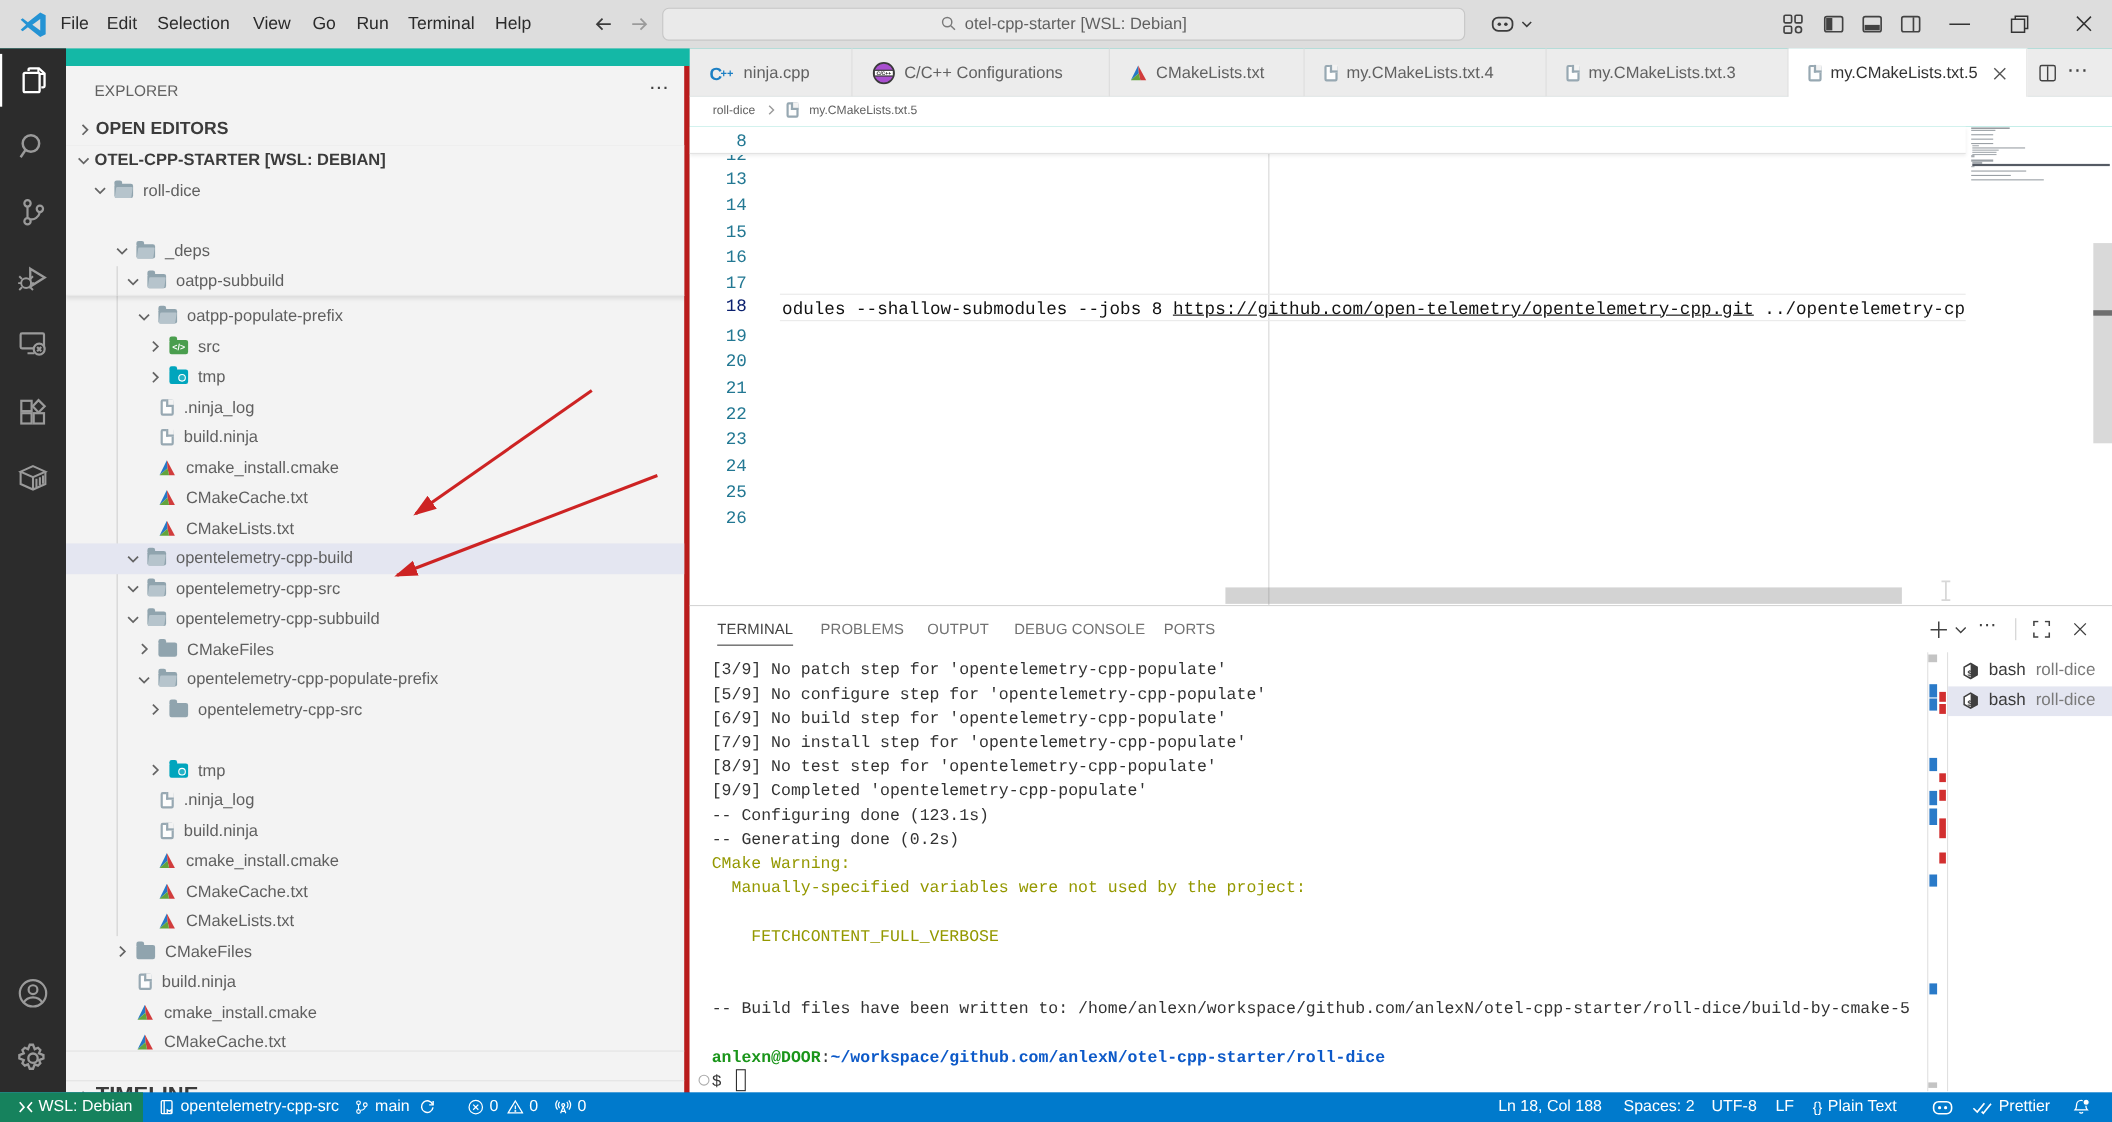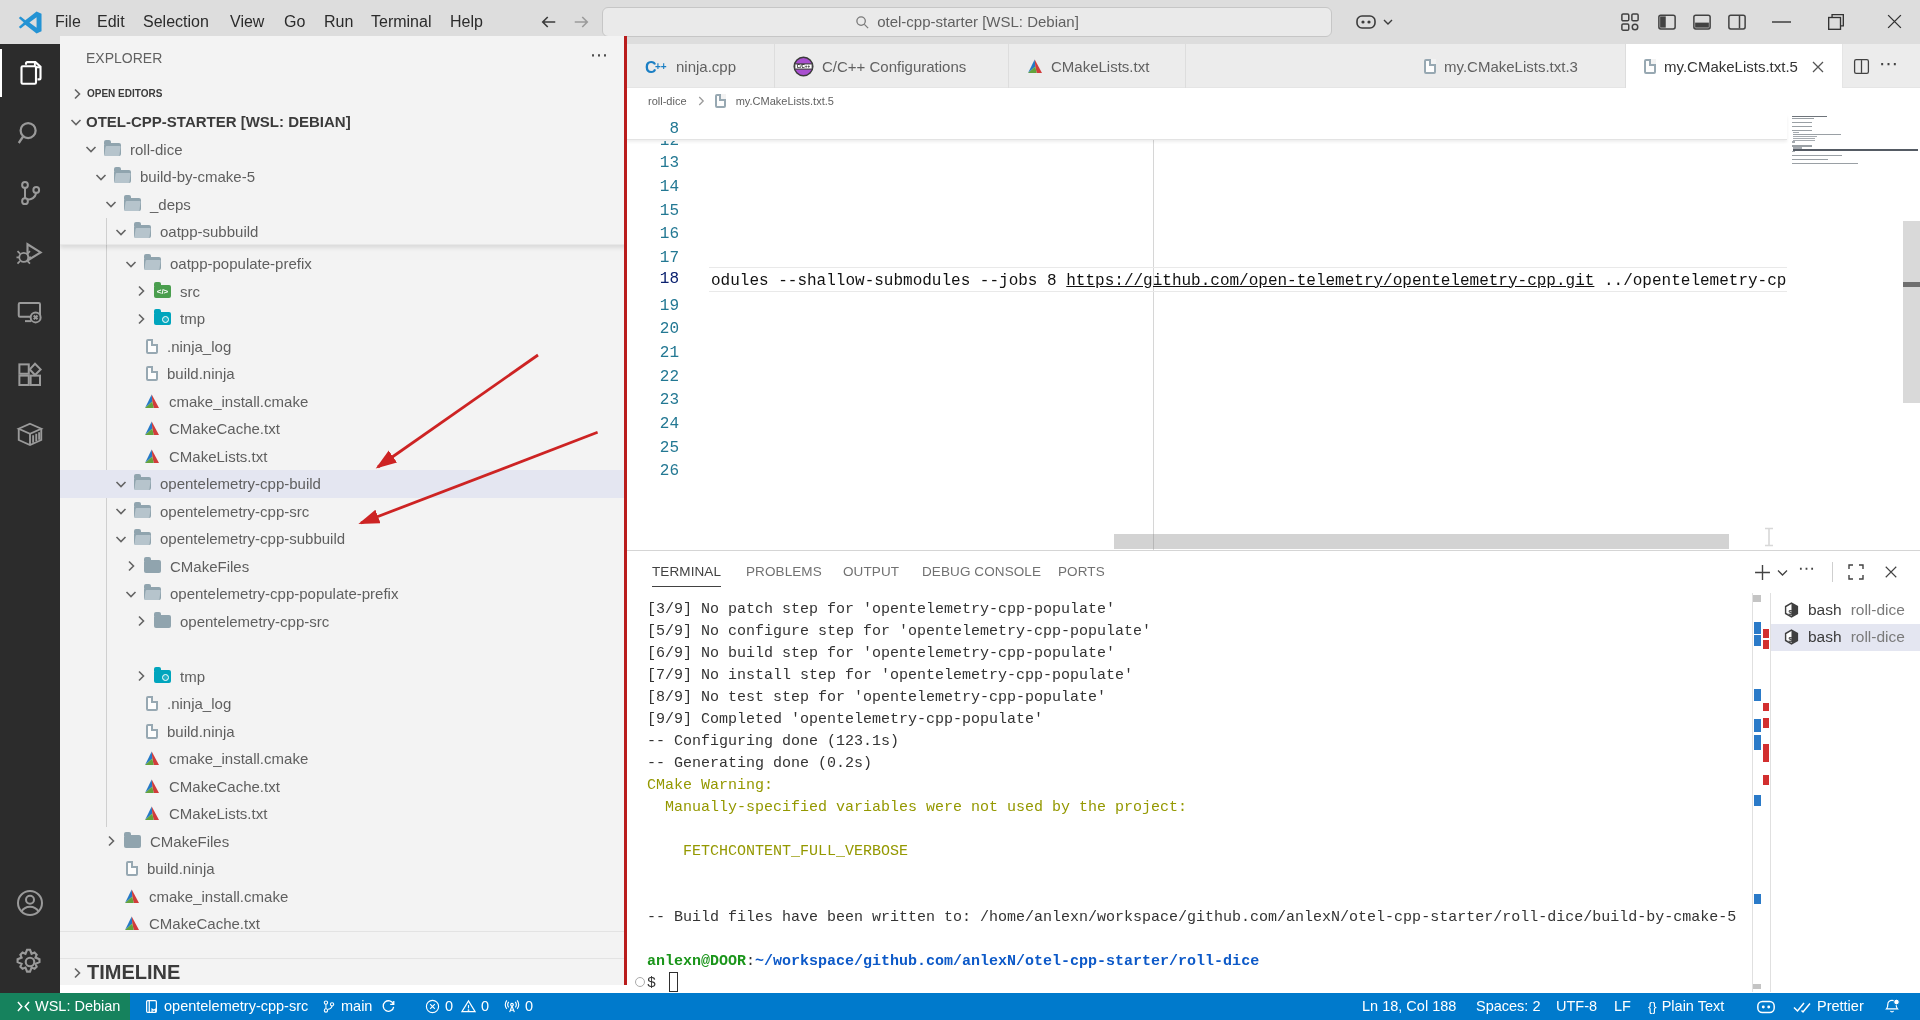--- a/index.html
+++ b/index.html
@@ -6,21 +6,21 @@
 .abs{position:absolute}
 #app{position:relative;width:1920px;height:808px;background:#14b8a6}
 
 #titlebar{position:absolute;left:0;top:0;width:1920px;height:44px;background:#dddddd;color:#2e2e2e;font-size:16px}
 .menu{position:absolute;top:0;height:44px;line-height:44px;color:#2b2b2b}
 #searchbox{position:absolute;left:602px;top:7px;width:730px;height:30px;background:#eaeaea;border:1px solid #c6c6c6;border-radius:6px;color:#616161;font-size:15px;text-align:center;line-height:28px}
 
 #activitybar{position:absolute;left:0;top:44px;width:60px;height:949px;background:#2c2c2c}
 .ab-icon{position:absolute;left:0;width:60px;height:48px;display:flex;align-items:center;justify-content:center}
 
-#sidebar{position:absolute;left:60px;top:36px;width:567px;height:949px;background:#f3f3f3;border-right:3px solid #b91c1c;overflow:hidden}
+#sidebar{position:absolute;left:60px;top:60px;width:567px;height:949px;background:#f3f3f3;border-right:5px solid #b91c1c;overflow:hidden}
 .sb-h{position:absolute;color:#616161;font-size:14px}
 .row{position:absolute;left:0;width:567px;height:28px;display:flex;align-items:center;color:#5f5f5f;font-size:15px;white-space:nowrap}
 .row .lbl{margin-left:9px}
 .chev{width:16px;height:16px;flex:0 0 16px;display:flex;align-items:center;justify-content:center}
 .bold{font-weight:bold;color:#3b3b3b}
 
 .fold{position:relative;width:17px;height:13px;flex:0 0 17px;background:#90a4ae;border-radius:2px;margin-left:5px}
 .fold:before{content:"";position:absolute;top:-3px;left:0;width:7px;height:4px;background:#90a4ae;border-radius:2px 2px 0 0}
 .fold.open:after{content:"";position:absolute;left:1px;top:3px;right:1px;bottom:0;background:#b6c4cc;border-radius:1px;transform:skewX(-8deg)}
 .fold.green{background:#4a9e4e}.fold.green:before{background:#4a9e4e}
@@ -192,21 +192,21 @@
             <circle cx="12" cy="12" r="3.2"></circle>
             <path d="M12 2.8 l1.2 3 2.2-.9 1.6 1.6 -.9 2.2 3 1.2 v2.2 l-3 1.2 .9 2.2 -1.6 1.6 -2.2-.9 -1.2 3 h-2.2 l-1.2-3 -2.2 .9 -1.6-1.6 .9-2.2 -3-1.2 v-2.2 l3-1.2 -.9-2.2 1.6-1.6 2.2 .9 1.2-3 Z"></path>
           </g>
         </svg>
   </div>
 </div>
 
 <div id="sidebar">
   <div class="sb-h" style="left:26px;top:14px">EXPLORER</div>
   <div class="sb-h" style="left:530px;top:8px;font-size:18px;letter-spacing:1px;color:#424242">⋯</div>
-  <div class="row bold" style="top:43.5px;padding-left:9px;font-size:10px">
+  <div class="row bold" style="top:43.5px;padding-left:9px;font-size:16px">
         <span class="chev">
           <svg width="16" height="16" viewBox="0 0 16 16">
             <path fill="none" stroke="#646464" stroke-width="1.6" d="M6 3.5 L10.5 8 L6 12.5"></path>
           </svg>
         </span>
         <span style="margin-left:2px">OPEN EDITORS</span>
       </div>
   <div style="position:absolute;left:0;top:71.5px;width:567px;border-top:1px solid #e3e3e3"></div>
   <div id="treeclip" style="position:absolute;left:0;top:71.5px;width:567px;height:823px;overflow:hidden">
     <div style="position:absolute;left:45.5px;top:137.5px;width:1px;height:582px;background:#cfcfcf"></div>
@@ -222,29 +222,20 @@
           </div>
 <div class="row" style="top:27.5px;padding-left:23px">
             <span class="chev">
               <svg width="16" height="16" viewBox="0 0 16 16">
                 <path fill="none" stroke="#646464" stroke-width="1.6" d="M3.5 6 L8 10.5 L12.5 6"></path>
               </svg>
             </span>
             <span class="fold open"></span>
             <span class="lbl">roll-dice</span>
           </div>
-<div class="row" style="top:55px;padding-left:33px">
-            <span class="chev">
-              <svg width="16" height="16" viewBox="0 0 16 16">
-                <path fill="none" stroke="#646464" stroke-width="1.6" d="M3.5 6 L8 10.5 L12.5 6"></path>
-              </svg>
-            </span>
-            <span class="fold open"></span>
-            <span class="lbl">build-by-cmake-5</span>
-          </div>
 <div class="row" style="top:110px;padding-left:53px">
             <span class="chev">
               <svg width="16" height="16" viewBox="0 0 16 16">
                 <path fill="none" stroke="#646464" stroke-width="1.6" d="M3.5 6 L8 10.5 L12.5 6"></path>
               </svg>
             </span>
             <span class="fold open"></span>
             <span class="lbl">oatpp-subbuild</span>
           </div>
 <div class="row" style="top:82.5px;padding-left:43px">
@@ -491,20 +482,24 @@
         </svg>
         <span class="t">C/C++ Configurations</span>
       </div>
   <div class="tab" style="left:382px;width:177px">
         <svg width="16" height="15" viewBox="0 0 16 15">
           <path fill="#2479c7" d="M7.7 0.5 L1 14 L8.3 7.6 Z"></path>
           <path fill="#d13c3c" d="M7.7 0.5 L15 14 L9.7 14 L8.3 7.6 Z"></path>
           <path fill="#63a33c" d="M1 14 L8.3 7.6 L9.7 14 Z"></path>
         </svg>
         <span class="t">CMakeLists.txt</span>
+      </div>
+  <div class="tab" style="left:559px;width:220px">
+        <span class="file" style="margin-left:0"></span>
+        <span class="t">my.CMakeLists.txt.4</span>
       </div>
   <div class="tab" style="left:779px;width:220px">
         <span class="file" style="margin-left:0"></span>
         <span class="t">my.CMakeLists.txt.3</span>
       </div>
   <div class="tab" style="left:999px;width:217px;background:#fff;color:#333;border-right:1px solid #e5e5e5;height:45px">
         <span class="file" style="margin-left:0"></span>
         <span class="t">my.CMakeLists.txt.5</span>
         <svg style="margin-left:12px" width="16" height="16" viewBox="0 0 16 16">
           <path stroke="#555" stroke-width="1.3" d="M3 3 L13 13 M13 3 L3 13"></path>

